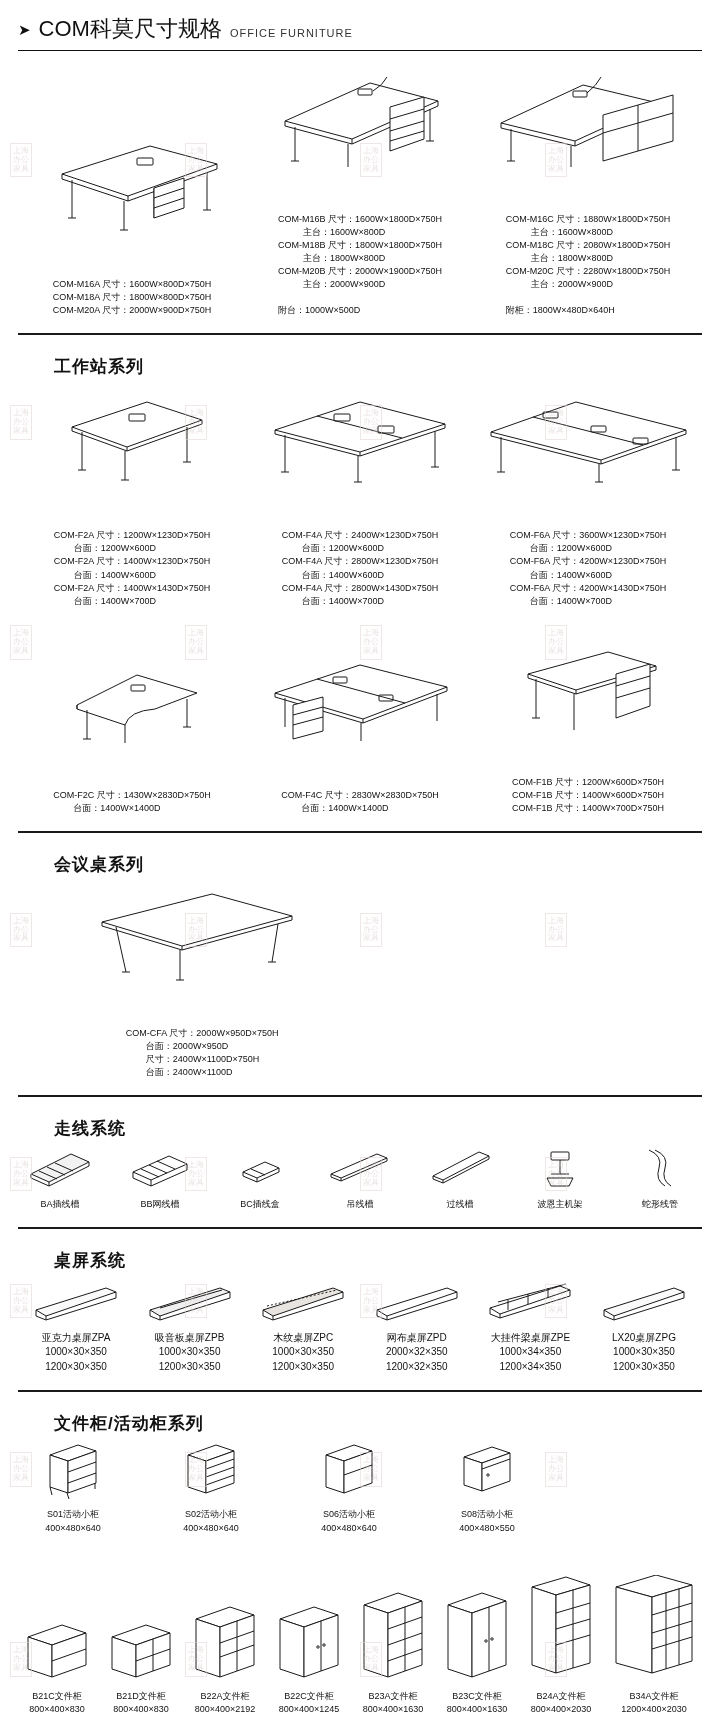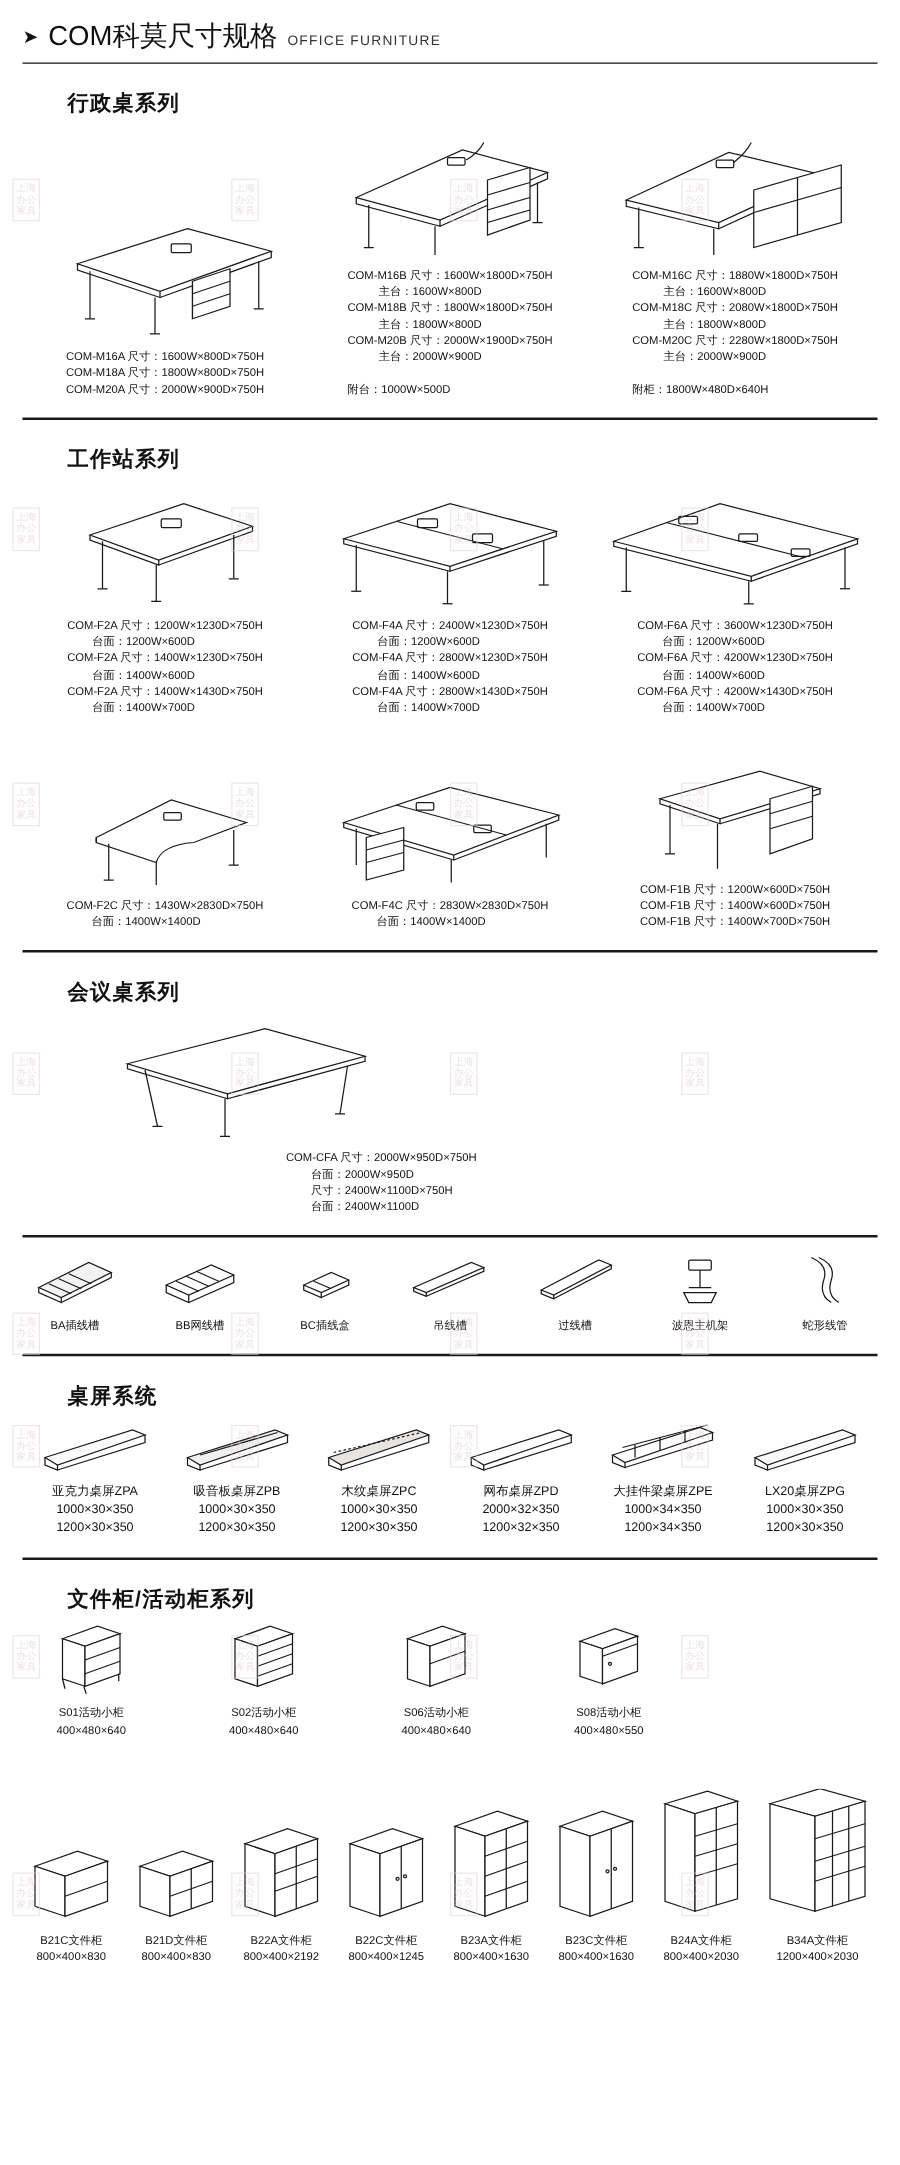--- a/index.html
+++ b/index.html
@@ -11,21 +11,21 @@
   .hdr-title{font-size:22px;font-weight:normal;letter-spacing:0px;color:#111;}
   .hdr-sub{font-size:11px;letter-spacing:1px;color:#333;padding-top:7px;}
   .hdr-rule{height:1px;background:#111;margin:0 18px 0 18px;}
   
   .section{padding:10px 18px 8px 18px;position:relative;}
   .sec-title{font-size:17px;font-weight:bold;color:#111;margin:10px 0 4px 36px;letter-spacing:1px;}
   .divider{height:2px;background:#1a1a1a;margin:8px 18px 0 18px;}
   .row{display:flex;justify-content:space-between;align-items:flex-end;}
   .cell{flex:1;display:flex;flex-direction:column;align-items:center;}
   .caption{font-size:9px;line-height:1.45;color:#111;white-space:pre;margin-top:6px;}
-  .cap-wrap{width:100%;display:flex;justify-content:center;}
+  .cap-wrap{width:100%;display:flex;justify-content:center;margin-top:36px;}
   .art{display:block;}
   
   .wm{position:absolute;font-size:8px;color:#d9c9c9;opacity:.55;border:1px solid #e3d2d2;padding:3px 2px;letter-spacing:0px;line-height:1.1;width:16px;text-align:center;pointer-events:none;}
   .accessory-row{display:flex;justify-content:space-between;align-items:flex-end;padding:0 6px;}
   .acc{display:flex;flex-direction:column;align-items:center;width:72px;}
   .acc-label{font-size:9px;margin-top:6px;color:#111;text-align:center;}
   .screen-row{display:flex;justify-content:space-between;align-items:flex-end;padding:0 6px;}
   .scr{display:flex;flex-direction:column;align-items:center;width:104px;}
   .scr-label{font-size:10px;margin-top:5px;color:#111;text-align:center;line-height:1.45;white-space:pre;}
   .cab-row{display:flex;justify-content:space-between;align-items:center;padding:0 2px;}
@@ -39,21 +39,20 @@
 <div class="page">
 
   <div class="header">
     <span class="hdr-arrow">➤</span>
     <span class="hdr-title">COM科莫尺寸规格</span>
     <span class="hdr-sub">OFFICE FURNITURE</span>
   </div>
   <div class="hdr-rule"></div>
 
   <div class="section">
-    <div class="sec-title">行政桌系列</div>
 
     <div class="wm" style="left:10px;top:92px;">上海办公家具</div>
     <div class="wm" style="left:185px;top:92px;">上海办公家具</div>
     <div class="wm" style="left:360px;top:92px;">上海办公家具</div>
     <div class="wm" style="left:545px;top:92px;">上海办公家具</div>
 
     <div class="row">
 
       <div class="cell">
         <svg class="art" width="200" height="110" viewBox="0 0 200 110">
@@ -320,34 +319,35 @@
             <polyline points="20,42 20,46 100,70 100,66"></polyline>
             <polyline points="100,70 210,40 210,36"></polyline>
             <line x1="34" y1="47" x2="44" y2="92"></line>
               <line x1="40" y1="92" x2="48" y2="92"></line>
             <line x1="98" y1="70" x2="98" y2="100"></line>
               <line x1="94" y1="100" x2="102" y2="100"></line>
             <line x1="196" y1="44" x2="190" y2="82"></line>
               <line x1="186" y1="82" x2="194" y2="82"></line>
           </g>
         </svg>
-        <div class="cap-wrap" style="justify-content:flex-end;padding-left:10px;">
+        <div class="cap-wrap" style="justify-content:center;padding-left:10px;">
             <div class="caption">COM-CFA 尺寸：2000W×950D×750H
         台面：2000W×950D
         尺寸：2400W×1100D×750H
         台面：2400W×1100D</div>
           </div>
       </div>
 
       <div class="cell" style="flex:1"></div>
     </div>
   </div>
   <div class="divider"></div>
 
   <div class="section">
+    <div class="sec-title">走线系统</div>
 
     <div class="wm" style="left:10px;top:60px;">上海办公家具</div>
     <div class="wm" style="left:185px;top:60px;">上海办公家具</div>
     <div class="wm" style="left:360px;top:60px;">上海办公家具</div>
     <div class="wm" style="left:545px;top:60px;">上海办公家具</div>
 
     <div class="accessory-row">
       <div class="acc">
         <svg width="70" height="48" viewBox="0 0 70 48">
           <g fill="none" stroke="#1a1a1a" stroke-width="1">

